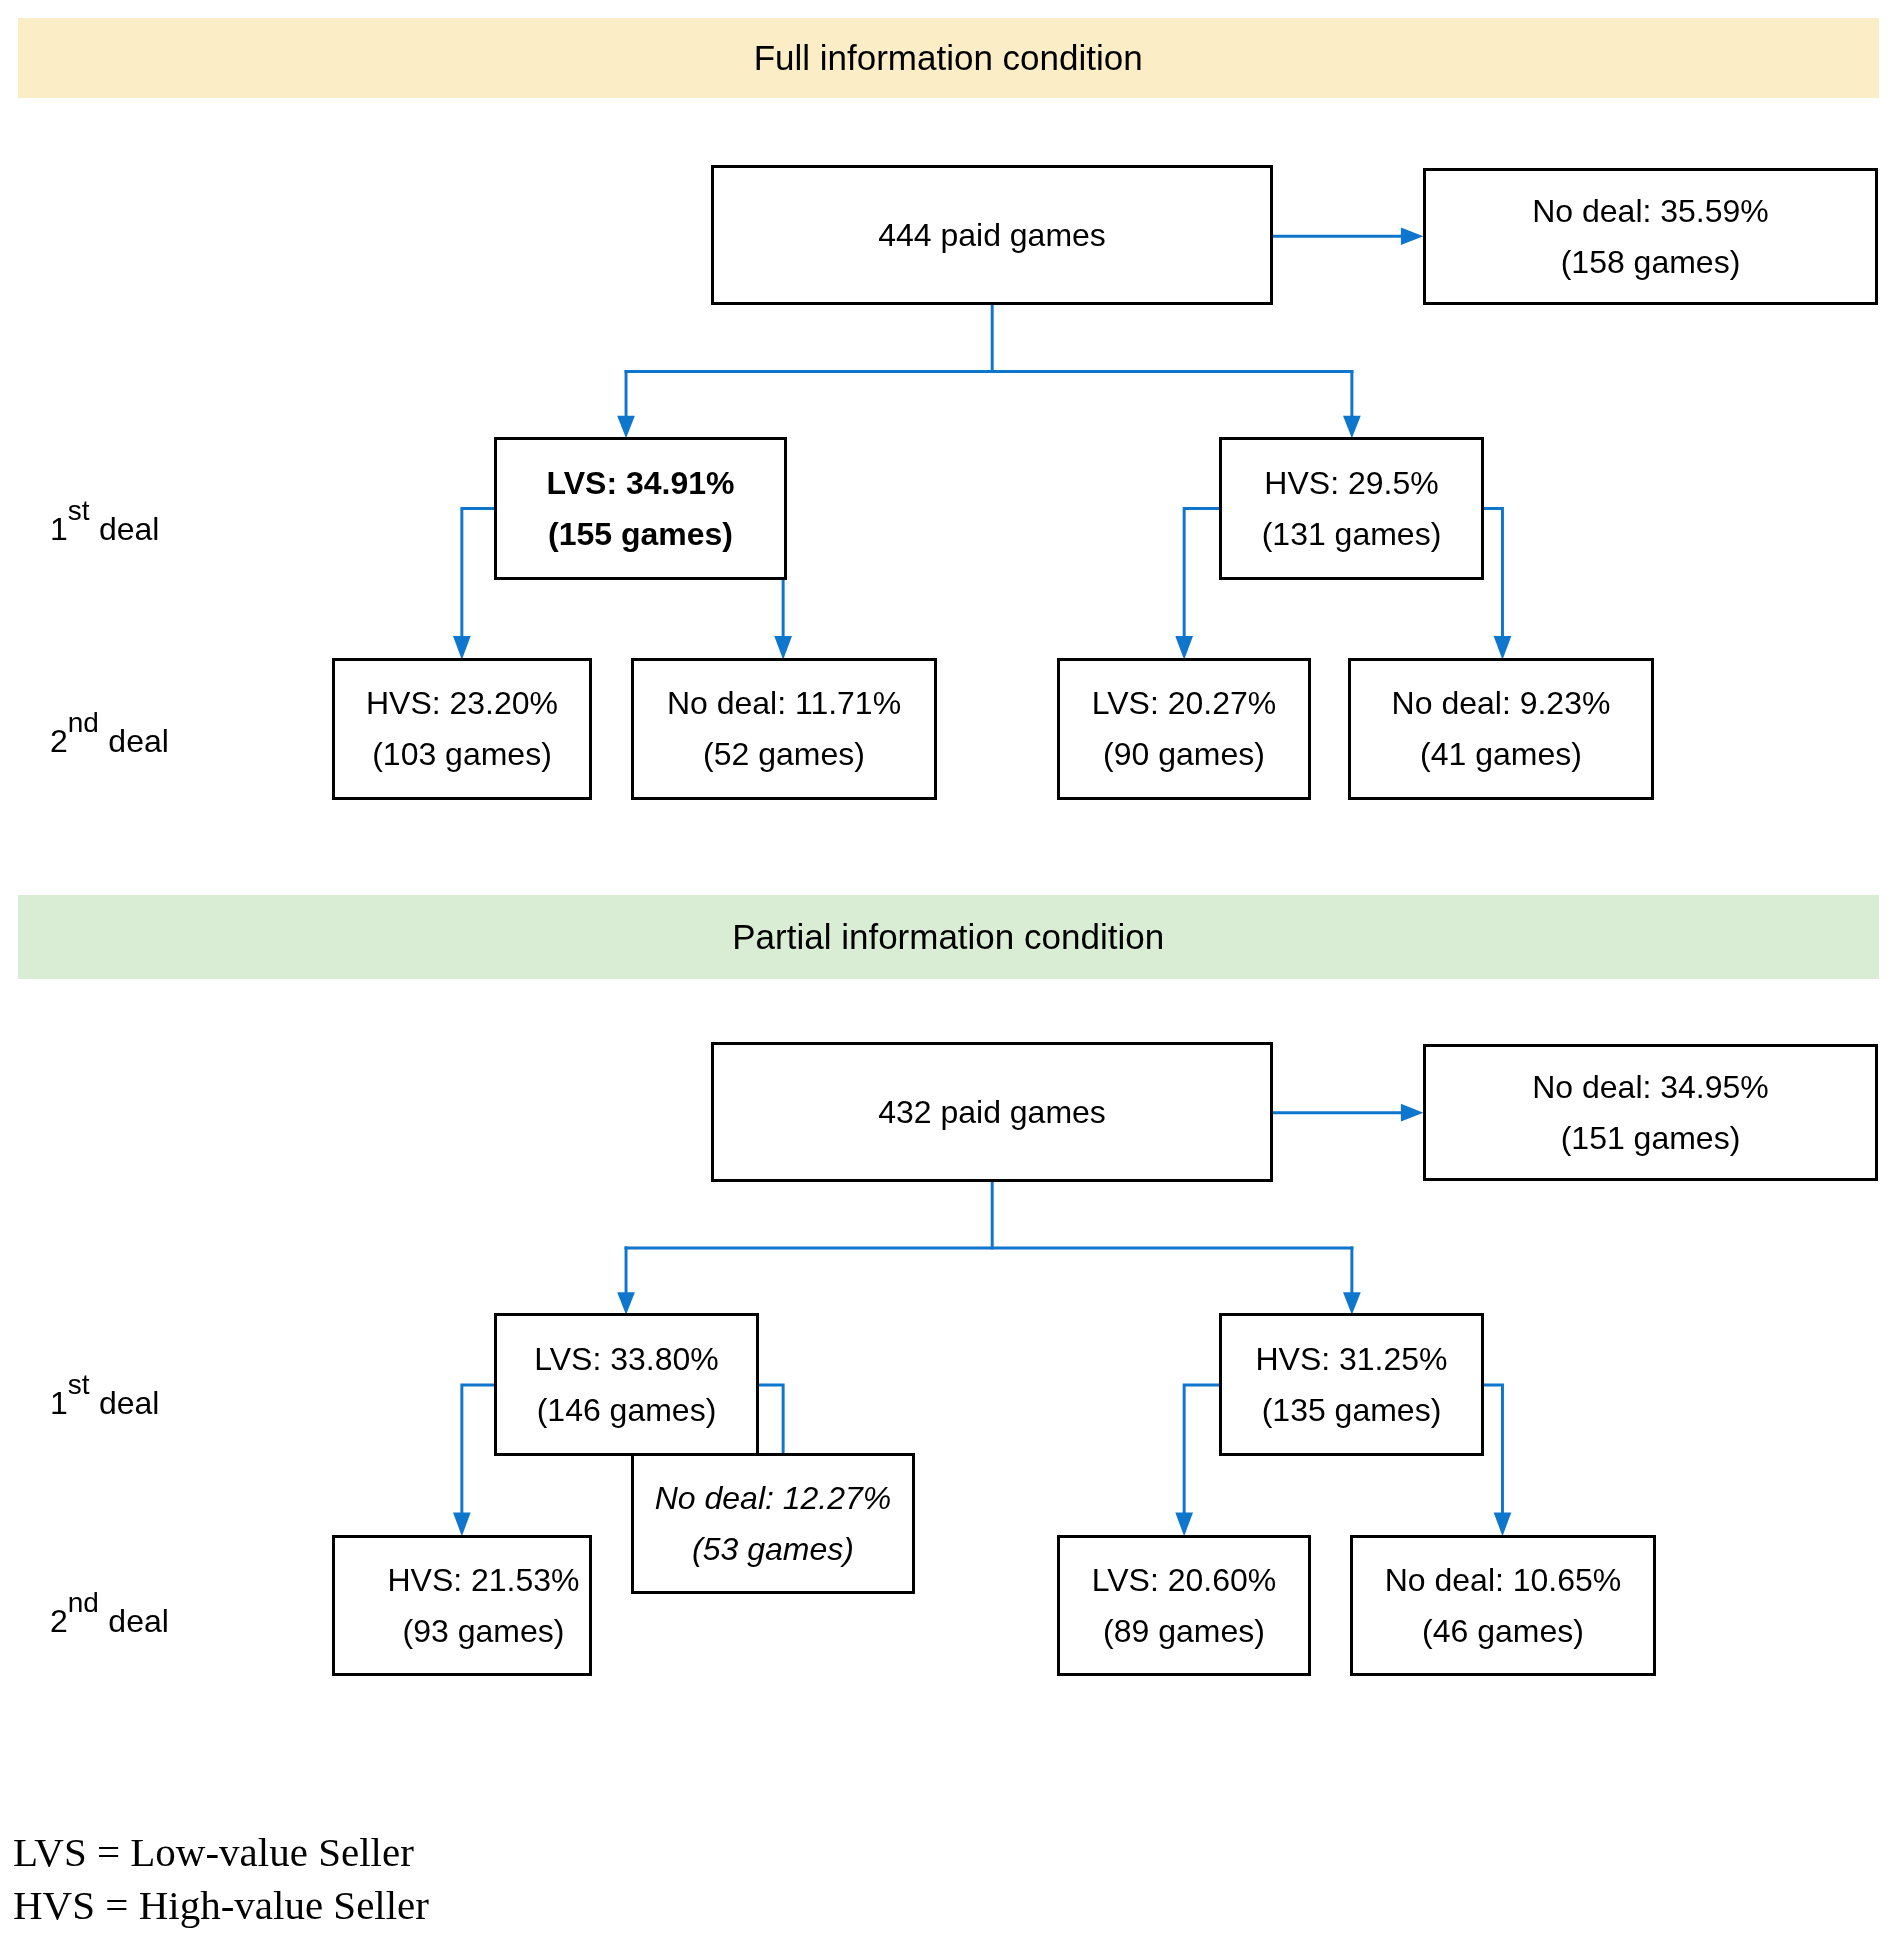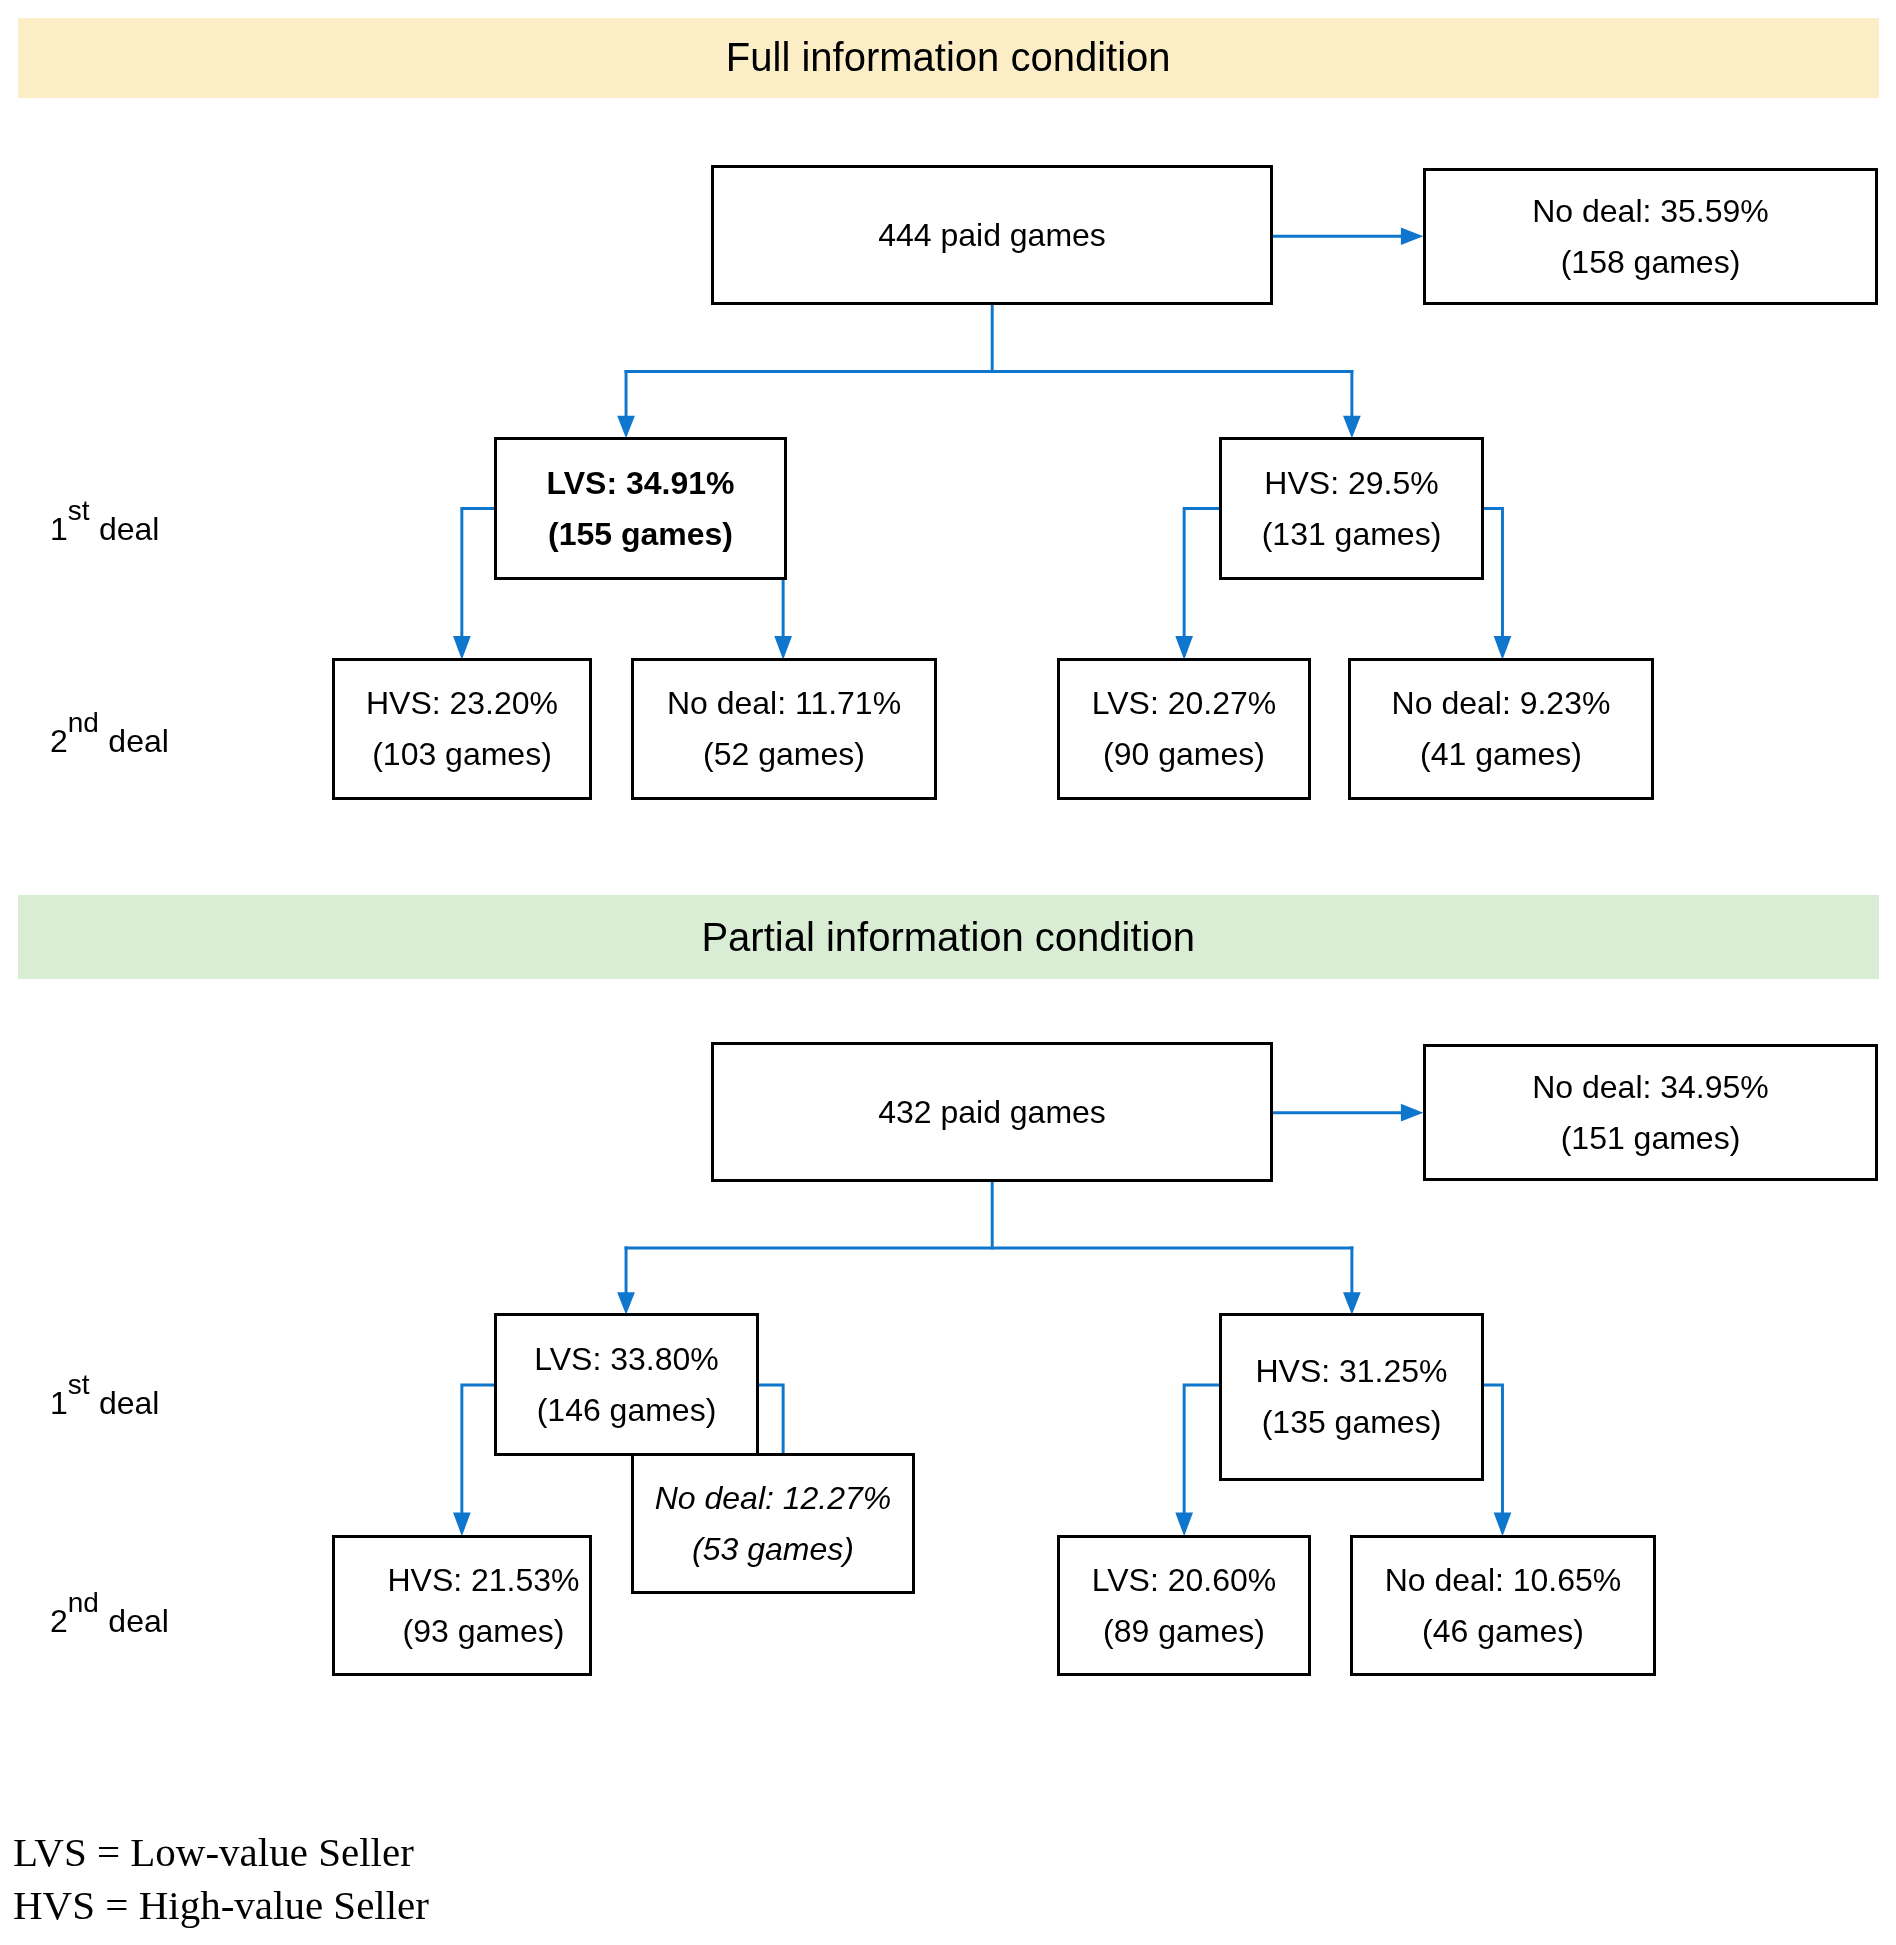--- a/index.html
+++ b/index.html
@@ -13,21 +13,21 @@
   html,body{margin:0;padding:0;background:var(--bg);}
   .canvas{
     position:relative;width:1897px;height:1946px;background:var(--bg);
     font-family:"Liberation Sans",sans-serif;color:var(--txt);overflow:hidden;
   }
   .wires{position:absolute;left:0;top:0;width:1897px;height:1946px;}
   .wires path{stroke:var(--wire);stroke-width:5;fill:none;stroke-linecap:square;}
   .wires polygon{fill:var(--wire);stroke:none;}
   .banner{
     position:absolute;left:17.7px;width:1861px;display:flex;align-items:center;justify-content:center;
-    font-size:40px;
+    font-size:35px;
   }
   .banner-full{top:17.7px;height:80px;background:var(--banner-full);}
   .banner-partial{top:895px;height:84px;background:var(--banner-partial);}
   .box{
     position:absolute;box-sizing:border-box;border:3px solid var(--border);background:#fff;
     display:flex;flex-direction:column;align-items:center;justify-content:center;
     text-align:center;font-size:32px;line-height:51px;
   }
   
   .b-f-root{left:711px;top:165px;width:562px;height:140px;}
@@ -35,21 +35,21 @@
   .b-f-lvs1{left:494px;top:437px;width:293px;height:143px;font-weight:bold;}
   .b-f-hvs1{left:1219px;top:437px;width:265px;height:143px;}
   .b-f-hvs2{left:332px;top:658px;width:260px;height:142px;}
   .b-f-nd2a{left:631px;top:658px;width:306px;height:142px;}
   .b-f-lvs2{left:1057px;top:658px;width:254px;height:142px;}
   .b-f-nd2b{left:1348px;top:658px;width:306px;height:142px;}
   
   .b-p-root{left:711px;top:1042px;width:562px;height:140px;}
   .b-p-nd {left:1423px;top:1044px;width:455px;height:137px;}
   .b-p-lvs1{left:494px;top:1313px;width:265px;height:143px;}
-  .b-p-hvs1{left:1219px;top:1313px;width:265px;height:168px;}
+  .b-p-hvs1{left:1219px;top:1313px;width:265px;height:143px;}
   .b-p-hvs2{left:332px;top:1535px;width:260px;height:141px;padding-left:43px;}
   .b-p-nd2a{left:631px;top:1453px;width:284px;height:141px;font-style:italic;}
   .b-p-lvs2{left:1057px;top:1535px;width:254px;height:141px;}
   .b-p-nd2b{left:1350px;top:1535px;width:306px;height:141px;}
   .row-label{position:absolute;left:50px;font-size:32px;white-space:nowrap;}
   .row-label sup{font-size:28px;vertical-align:20px;}
   .row-label .rest{margin-left:9.4px;}
   .rl-f1{top:495px;}
   .rl-f2{top:707px;}
   .rl-p1{top:1369px;}

